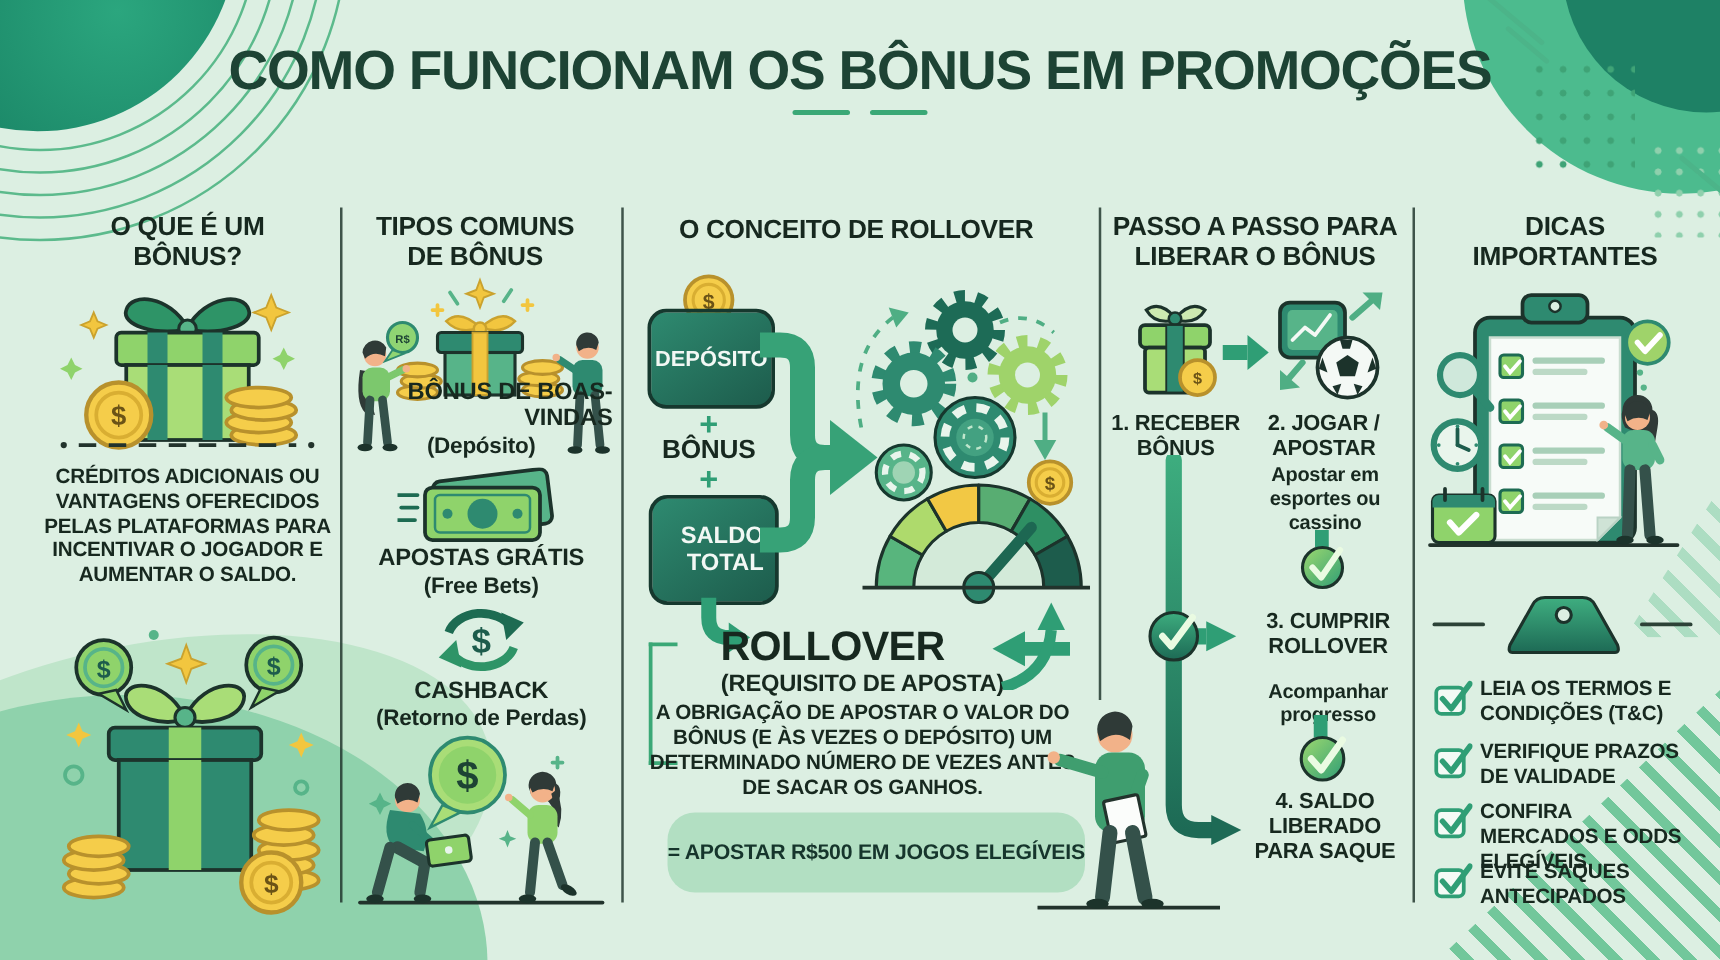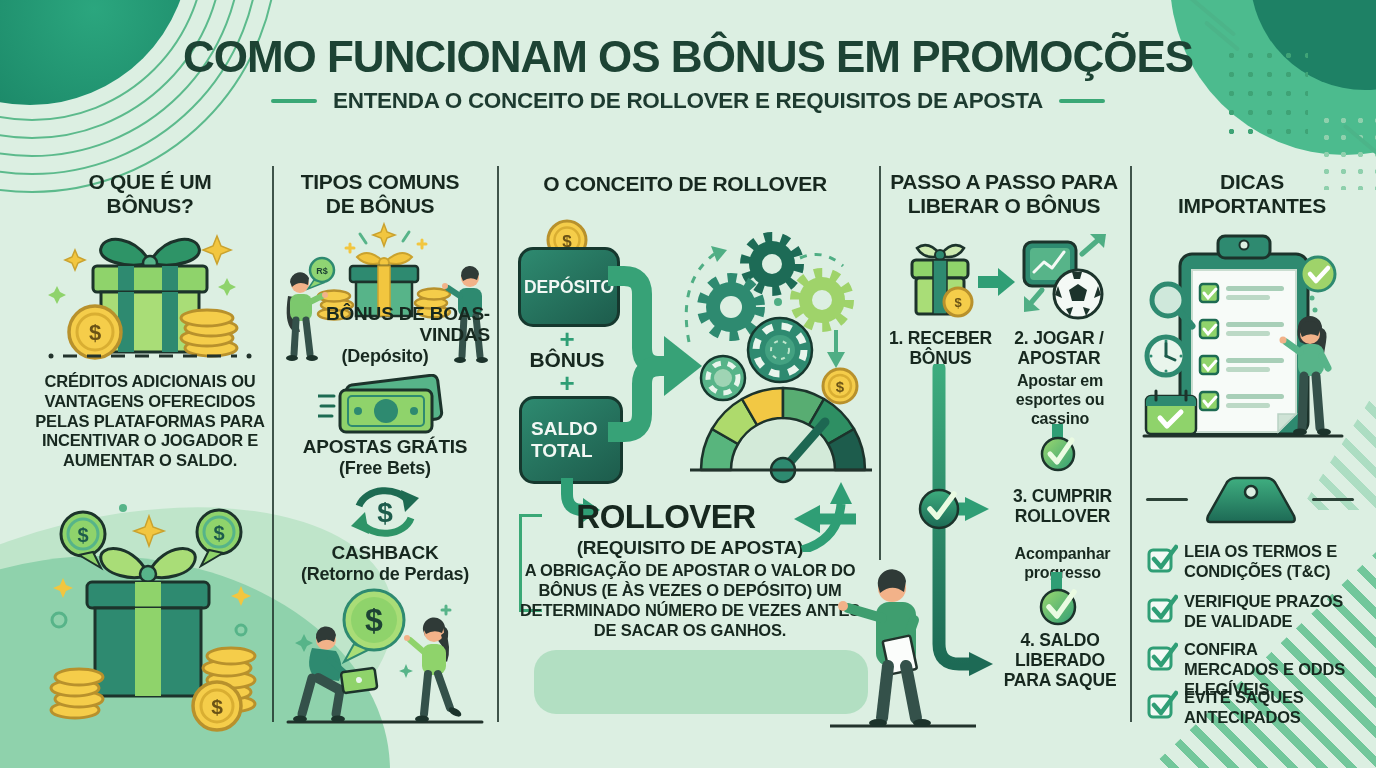--- a/index.html
+++ b/index.html
@@ -11,21 +11,21 @@
   }
   .abs{position:absolute;}
   .ctr{text-align:center;}
   .col-h{font-weight:bold;font-size:21px;line-height:1.12;color:#17281f;letter-spacing:-0.3px;}
   .lbl{font-weight:bold;color:#17281f;letter-spacing:-0.2px;}
   .divider{width:2px;background:#23382f;opacity:.85;}
   .whitebox-txt{color:#f2f8f4;font-weight:bold;}
   .teal-box{
     background:linear-gradient(145deg,#2e8a70 0%,#1d5c4c 100%);
     border:3px solid #16382e;border-radius:15px;
-    display:flex;align-items:center;justify-content:center;text-align:left;
+    display:flex;align-items:center;justify-content:center;text-align:right;
   }
   .pill{
     background:#b2dfc2;border-radius:22px;
     display:flex;flex-direction:column;align-items:center;justify-content:center;
   }
   .bracket{border-left:3.5px solid #3aa876;border-top:3.5px solid #3aa876;border-bottom:3.5px solid #3aa876;}
   .dots{background-image:radial-gradient(#3fa376 2.5px,transparent 3px);background-size:19px 19px;}
   .dots2{background-image:radial-gradient(#8fd0ad 2.5px,transparent 3px);background-size:17px 17px;}
   .stripes{background:repeating-linear-gradient(45deg,transparent 0 13px,#72c79b 13px 21px);}
   .ring{border:2px solid #5cba8c;border-radius:50%;}
@@ -51,21 +51,20 @@
 <div class="abs dots2" style="left:1318px;top:112px;width:58px;height:78px;"></div>
 <div class="abs diagline" style="left:1182px;top:14px;width:60px;"></div>
 <div class="abs diagline" style="left:1200px;top:34px;width:44px;"></div>
 <div class="abs diagline" style="left:1338px;top:140px;width:52px;"></div>
 <div class="abs stripes" style="left:1150px;top:552px;width:226px;height:216px;clip-path:polygon(100% 0,100% 100%,0 100%);"></div>
 <div class="abs stripes" style="left:1300px;top:390px;width:76px;height:120px;opacity:.45;clip-path:polygon(100% 0,100% 100%,0 100%);"></div>
 
 <div class="abs ctr" style="left:0;top:32px;width:1376px;font-size:44px;font-weight:bold;color:#1d4334;letter-spacing:-1px;">COMO FUNCIONAM OS BÔNUS EM PROMOÇÕES</div>
 <div class="abs" style="left:0;top:88px;width:1376px;display:flex;align-items:center;justify-content:center;gap:16px;">
   <div style="width:46px;height:4px;background:#3aa876;border-radius:2px;"></div>
-  <div style="font-size:22.5px;font-weight:bold;color:#1d3b30;letter-spacing:-0.3px;">ENTENDA O CONCEITO DE ROLLOVER E REQUISITOS DE APOSTA</div>
   <div style="width:46px;height:4px;background:#3aa876;border-radius:2px;"></div>
 </div>
 
 <div class="abs divider" style="left:272px;top:166px;height:556px;"></div>
 <div class="abs divider" style="left:497px;top:166px;height:556px;"></div>
 <div class="abs divider" style="left:879px;top:166px;height:394px;"></div>
 <div class="abs divider" style="left:1130px;top:166px;height:556px;"></div>
 
 <div class="abs ctr col-h" style="left:65px;top:170px;width:170px;">O QUE É UM BÔNUS?</div>
 
@@ -332,20 +331,21 @@
   <polygon points="52,27 52,55 26,41" fill="#2f9e75"></polygon>
   <path d="M34,72 Q70,62 73,26" fill="none" stroke="#2f9e75" stroke-width="9"></path>
   <polygon points="62,26 84,26 73,4" fill="#2f9e75"></polygon>
 </svg>
 
 <div class="abs bracket" style="left:519px;top:514px;width:20px;height:92px;"></div>
 
 <div class="abs ctr lbl" style="left:518px;top:560px;width:344px;font-size:16.5px;line-height:1.22;">A OBRIGAÇÃO DE APOSTAR O VALOR DO BÔNUS (E ÀS VEZES O DEPÓSITO) UM DETERMINADO NÚMERO DE VEZES ANTES DE SACAR OS GANHOS.</div>
 
 <div class="abs pill" style="left:534px;top:650px;width:334px;height:64px;">
+  <div class="lbl ctr" style="font-size:17px;color:#16352c;">= APOSTAR R$500 EM JOGOS ELEGÍVEIS</div>
 </div>
 
 <svg class="abs" style="left:830px;top:556px;" width="146" height="176" viewBox="0 0 146 176">
   <line x1="0" y1="170" x2="146" y2="170" stroke="#22332c" stroke-width="3" stroke-linecap="round"></line>
   <circle cx="62" cy="32" r="14" fill="#f2b289"></circle>
   <path d="M48,30 A14,14 0 0 1 76,25 L74,36 Q62,27 50,37 Z" fill="#2f3a37"></path>
   <rect x="46" y="46" width="40" height="64" rx="13" fill="#3f9e6f"></rect>
   <line x1="52" y1="62" x2="18" y2="52" stroke="#3f9e6f" stroke-width="10" stroke-linecap="round"></line>
   <circle cx="13" cy="50" r="5" fill="#f2b289"></circle>
   <line x1="84" y1="64" x2="74" y2="92" stroke="#3f9e6f" stroke-width="10" stroke-linecap="round"></line>

